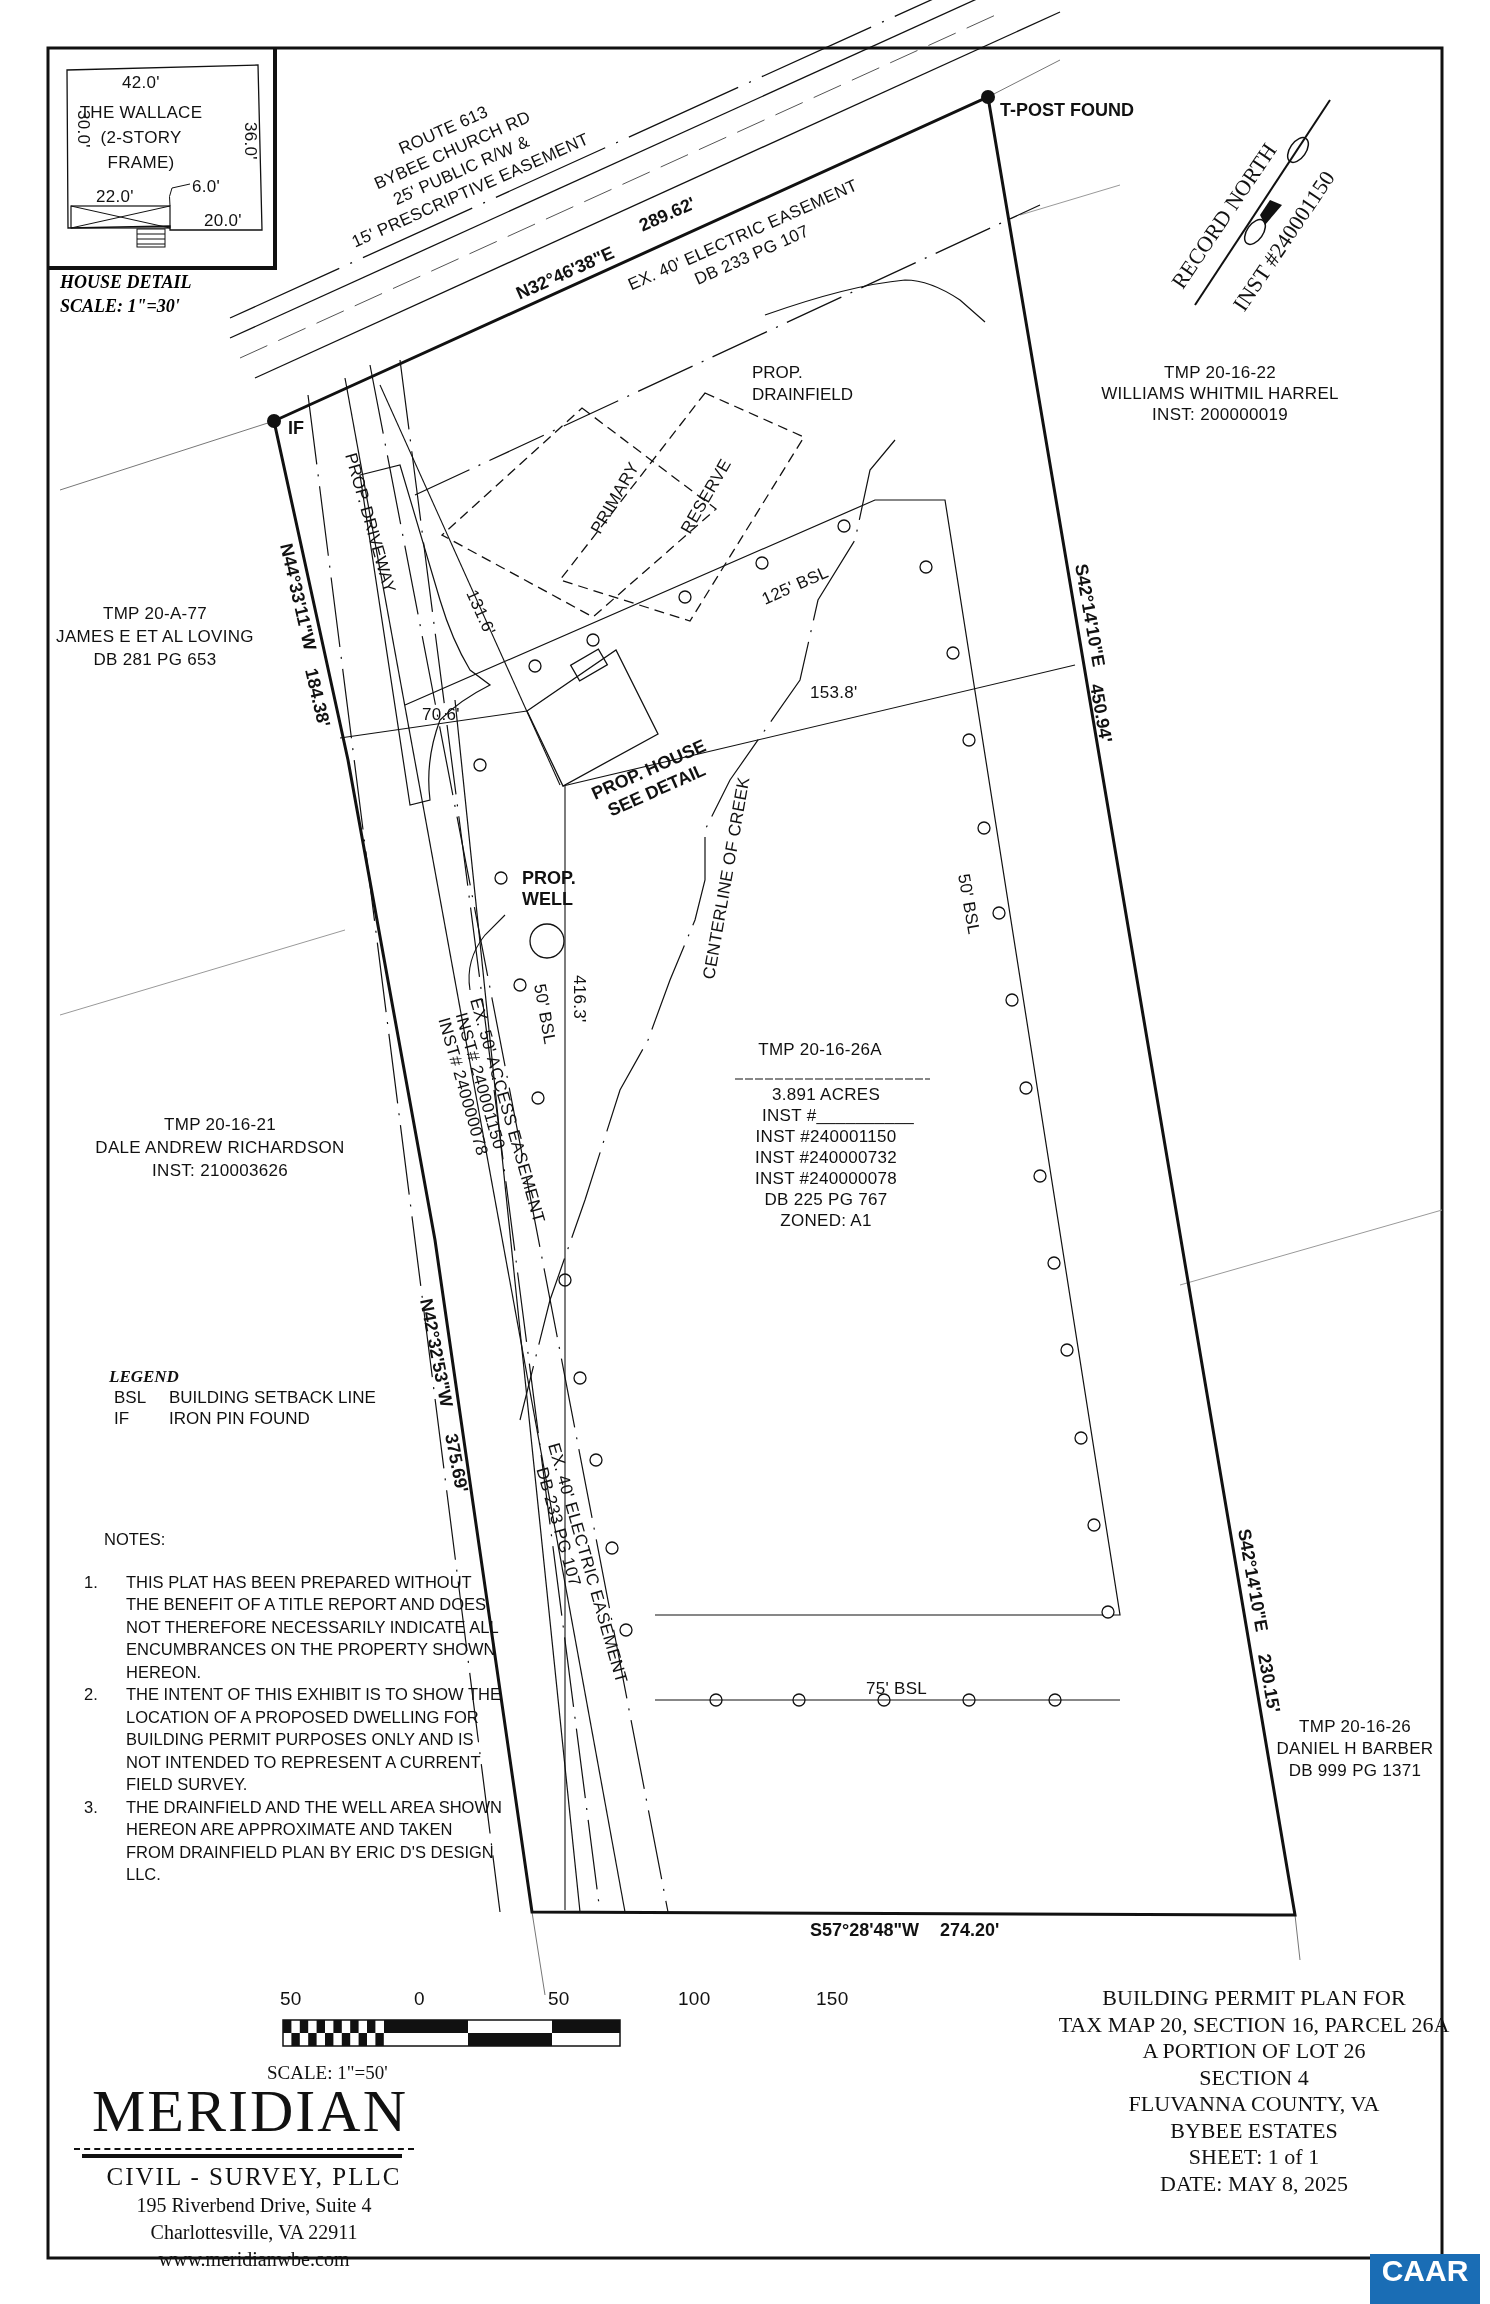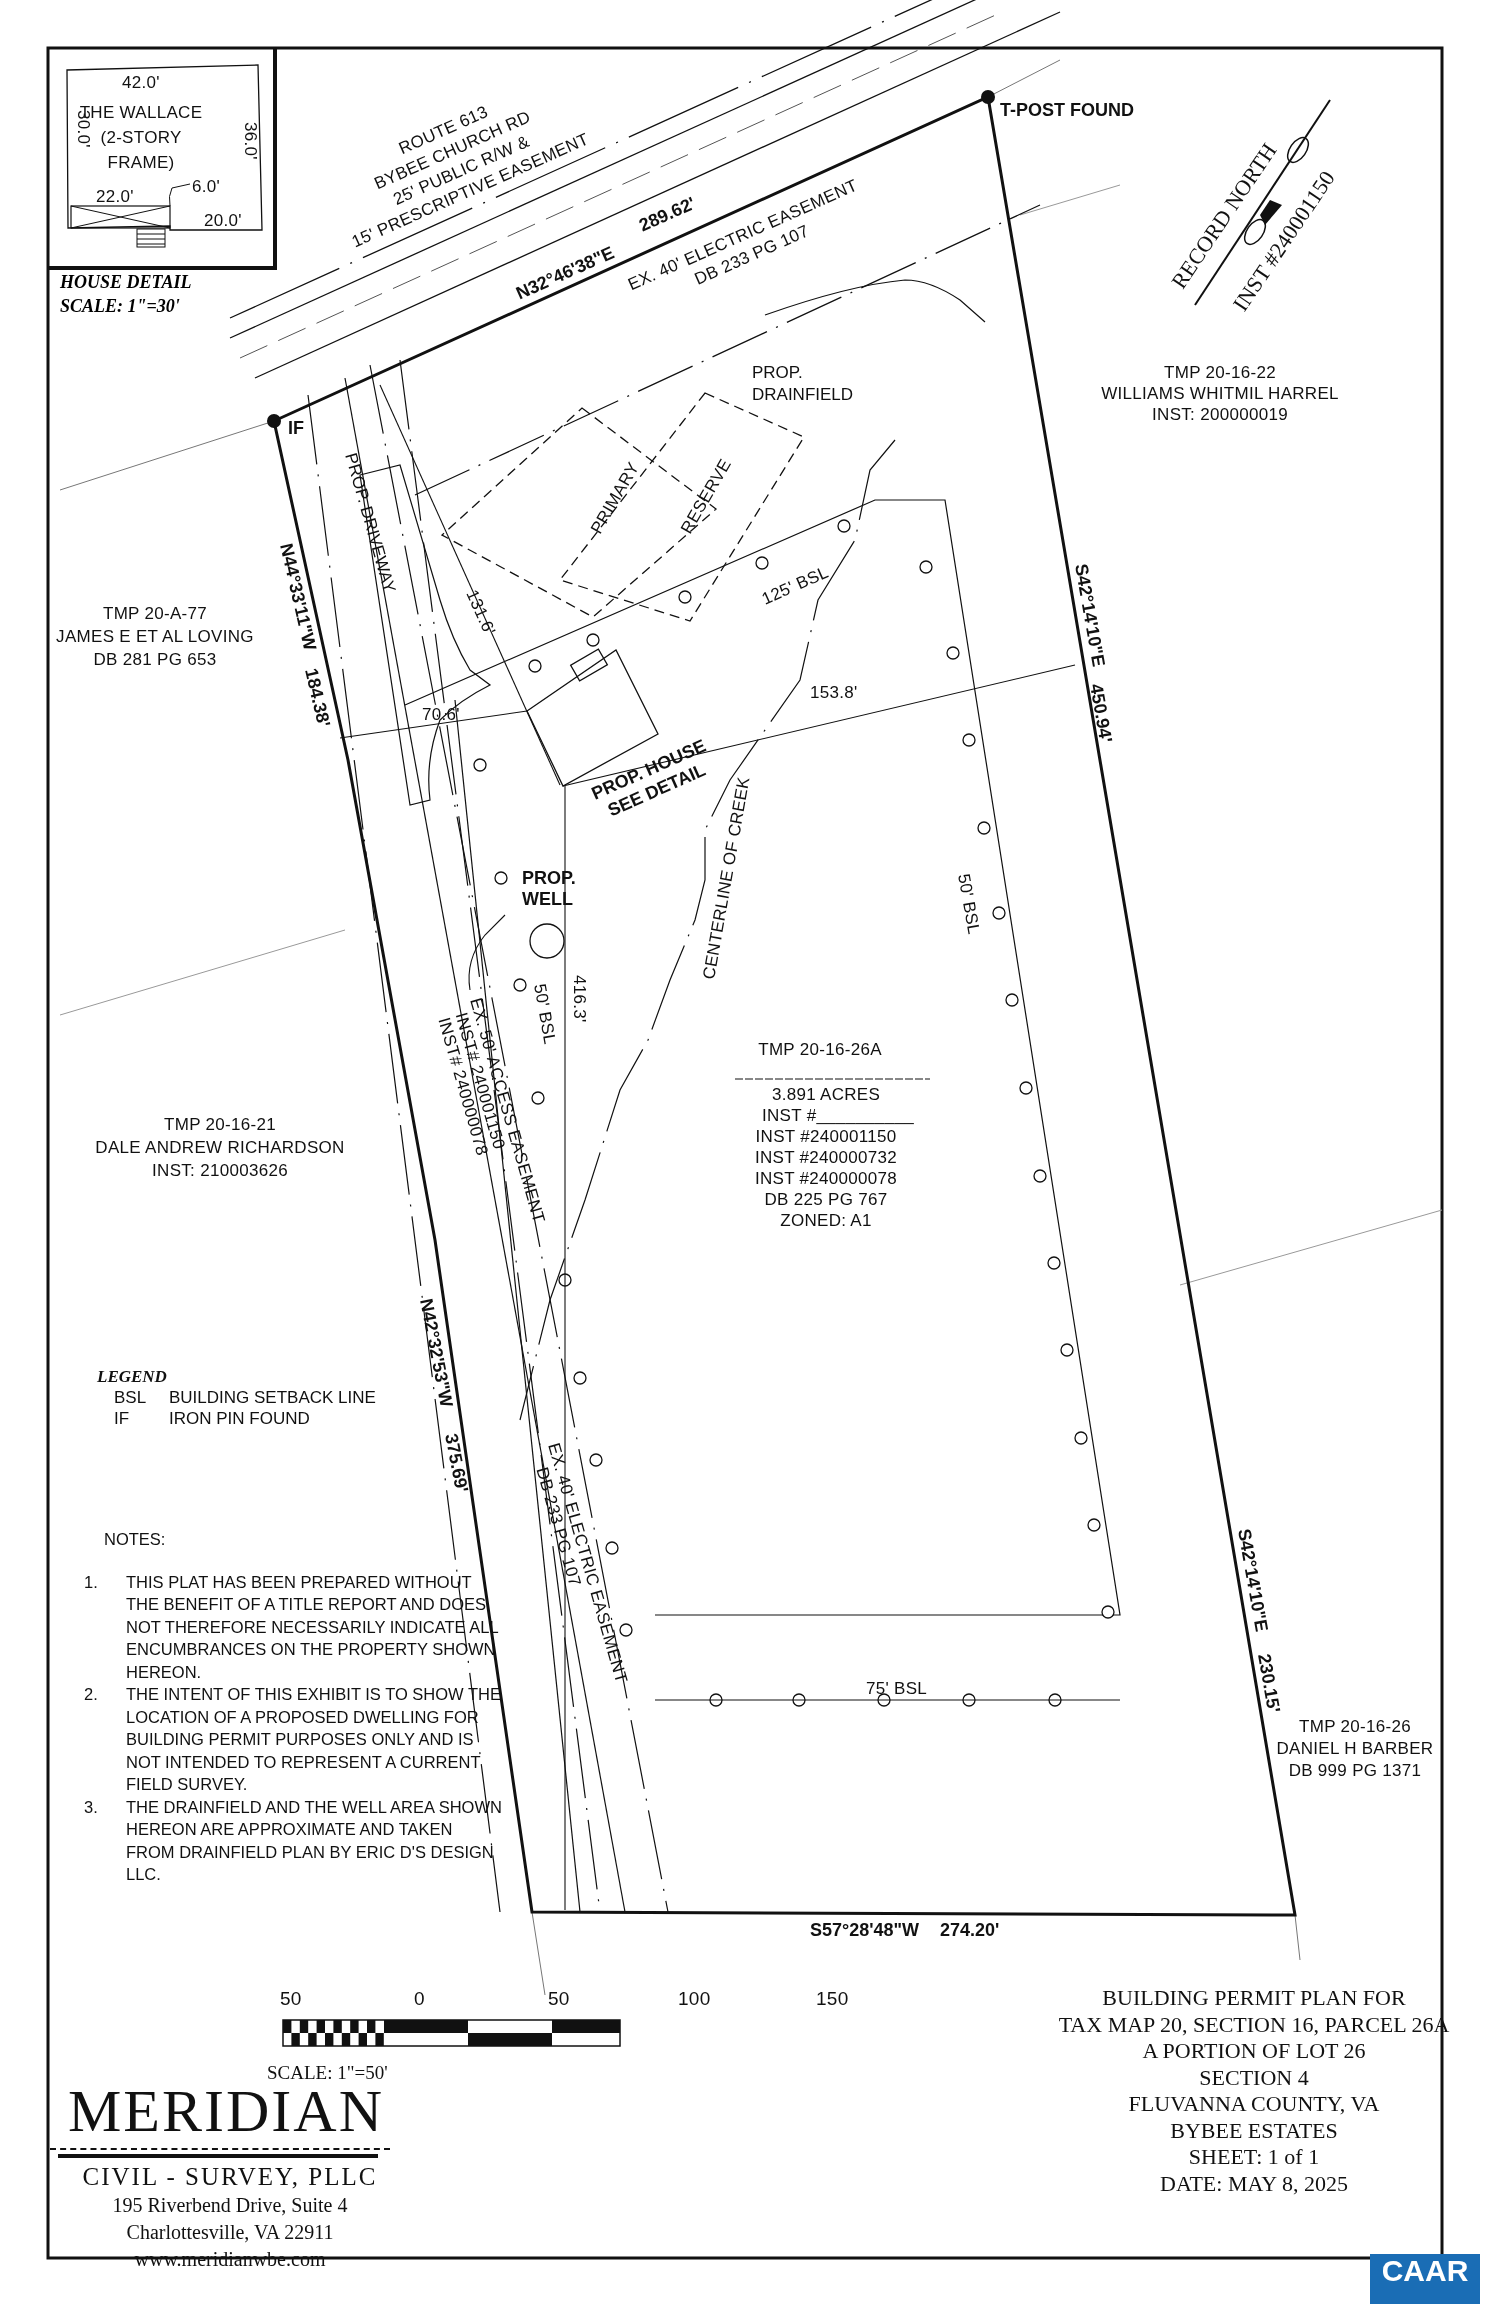--- a/index.html
+++ b/index.html
@@ -7,25 +7,25 @@
   #plat{position:absolute;left:0;top:0;}
   .cad{font-family:"Liberation Sans Narrow","Liberation Sans",sans-serif;font-size:17px;fill:#111;letter-spacing:0.3px;}
   .cadb{font-family:"Liberation Sans",sans-serif;font-weight:bold;font-size:18px;fill:#111;}
   .serif{font-family:"Liberation Serif",serif;fill:#111;}
   .abs{position:absolute;}
   .notes{left:84px;top:1528px;width:420px;font-family:"Liberation Sans",sans-serif;font-size:16.5px;line-height:22.5px;color:#111;}
   .notes .head{margin-left:20px;margin-bottom:20px;}
   .note{display:flex;}
   .note .num{width:42px;flex:none;}
   .legend{left:97px;top:1366px;font-size:17px;line-height:21px;}
-  .legend .lt{font-family:"Liberation Serif",serif;font-style:italic;font-weight:bold;font-size:17px;}
+  .legend .lt{font-family:"Liberation Serif",serif;font-style:italic;font-weight:bold;font-size:17px;margin-left:12px;}
   .legend .row{display:flex;}
   .legend .row span:first-child{width:55px;margin-left:17px;}
   .title-block{left:994px;top:1985px;width:520px;text-align:center;font-family:"Liberation Serif",serif;font-size:22px;line-height:26.5px;color:#111;}
-  .logo{left:50px;top:2080px;width:360px;text-align:center;font-family:"Liberation Serif",serif;color:#111;}
+  .logo{left:50px;top:2080px;width:360px;text-align:center;font-family:"Liberation Serif",serif;color:#111;padding-left:24px;}
   .logo .name{font-size:60px;letter-spacing:2px;line-height:62px;text-align:left;padding-left:18px;}
   .logo .rule1{border-top:2px dashed #111;margin:6px 0 4px 0;width:340px;}
   .logo .rule2{border-top:4px solid #111;margin:0 0 4px 8px;width:320px;}
   .logo .sub{font-size:25px;letter-spacing:2px;line-height:30px;font-family:Liberation Serif, serif;}
   .logo .addr{font-size:20px;line-height:27px;}
   .caar{left:1370px;top:2254px;width:110px;height:60px;background:#1a6db5;color:#fff;font-family:"Liberation Sans",sans-serif;font-weight:bold;font-size:30px;line-height:34px;text-align:center;}
   .caar .strip{position:absolute;left:0;bottom:0;width:100%;height:8px;background:#e8822a;font-size:4px;line-height:8px;color:#fff;font-weight:normal;}
   .scale-lbl{left:267px;top:2062px;font-family:"Liberation Serif",serif;font-size:19px;}
 </style>
 </head>

